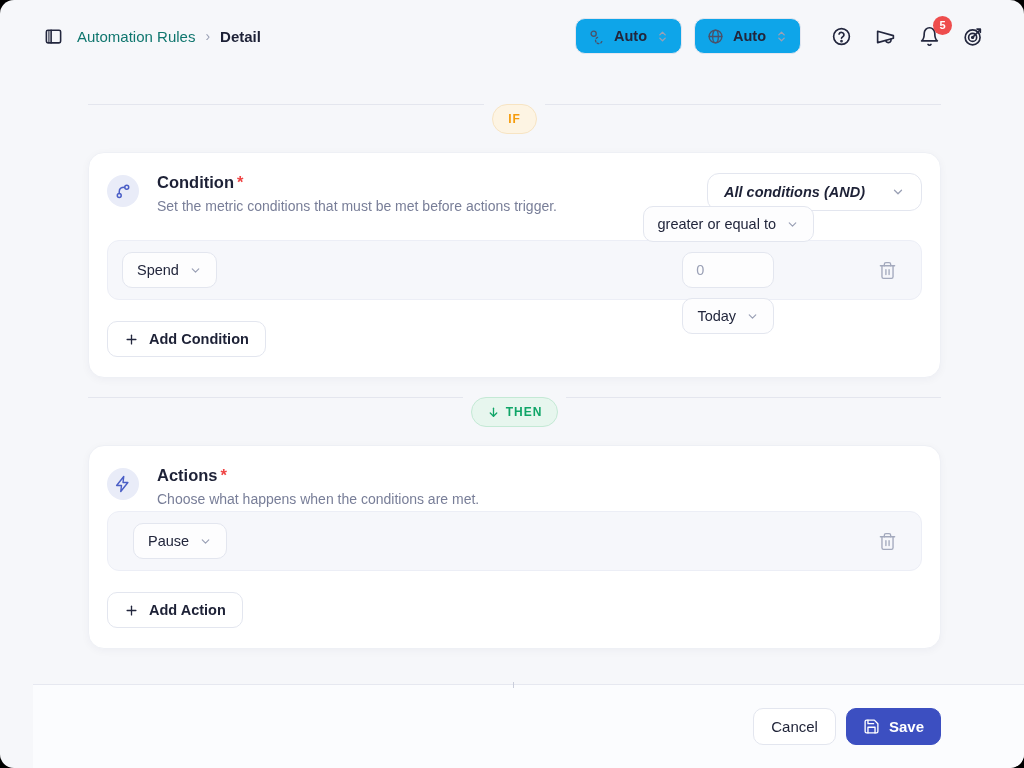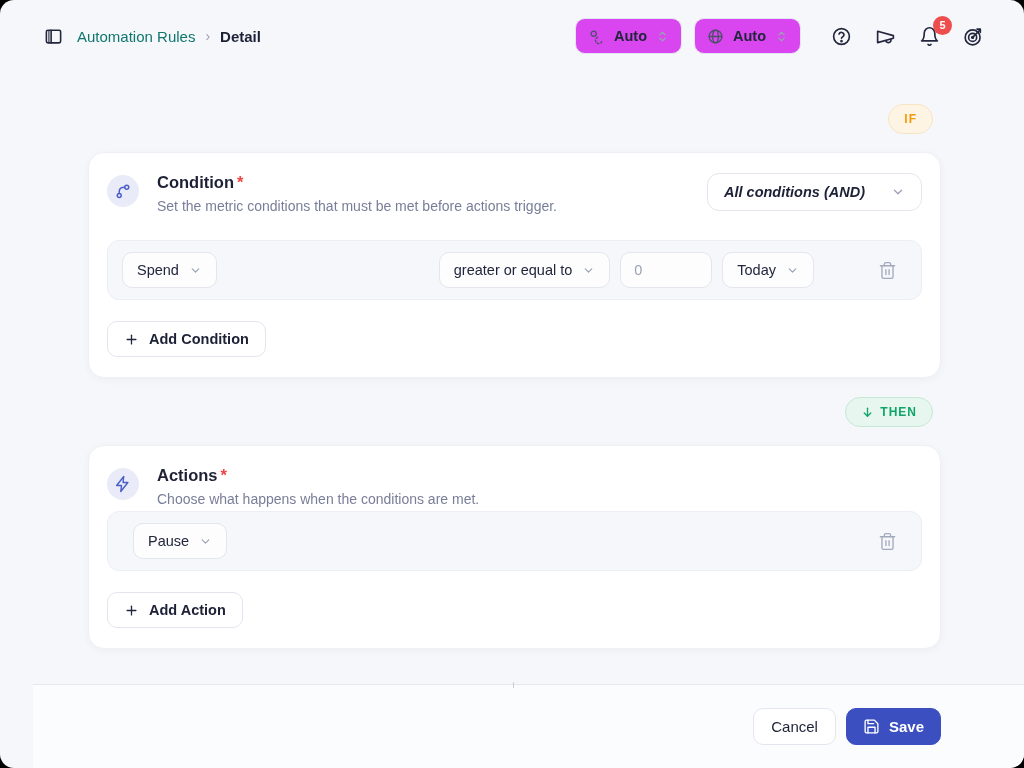--- a/index.html
+++ b/index.html
@@ -17,33 +17,33 @@
   }
   .icon-btn{ display:inline-flex; align-items:center; justify-content:center;
     background:none; border:none; cursor:pointer; padding:0; }
   .breadcrumb{ display:flex; align-items:center; gap:10px; margin-left:14px; font-size:15px; }
   .crumb-parent{ color:#0f766e; }
   .crumb-sep{ color:#9aa0b5; font-size:14px; }
   .crumb-current{ color:#1d2136; font-weight:700; }
   .header-right{ margin-left:auto; display:flex; align-items:center; }
   .pill-select{
     display:flex; align-items:center; gap:9px; height:36px; padding:0 12px 0 12px;
-    background:#d946ef; border:1px solid #e4e6ef; border-radius:10px; cursor:pointer;
+    background:#0ea5e9; border:1px solid #e4e6ef; border-radius:10px; cursor:pointer;
     font-size:14.5px; font-weight:600; color:#22263c; margin-right:12px;
   }
   .header-icons{ display:flex; align-items:center; gap:23px; margin-left:18px; }
   .bell-wrap{ position:relative; }
   .badge{
     position:absolute; top:-10px; right:-12px; min-width:19px; height:19px;
     background:#ee4d4d; border-radius:10px; color:#fff; font-size:11px; font-weight:700;
     display:flex; align-items:center; justify-content:center; padding:0 5px;
   }
   
   .main{ width:853px; margin:32px 0 0 88px; }
-  .step-divider{ display:flex; align-items:flex-end;flex-direction:column; }
+  .step-divider{ display:flex; align-items:flex-start; }
   .step-divider .line{ flex:1; height:1px; background:#e4e6ee; }
   .step-pill{
     display:flex; align-items:center; gap:6px; height:30px; padding:0 15px;
     border-radius:16px; margin:0 8px; font-weight:700; font-size:12px; letter-spacing:1px;
   }
   .pill-if{ background:#fdf4e3; border:1px solid #f7e4c3; color:#f59b0b; }
   .pill-then{ background:#e7f6ee; border:1px solid #c4e9d5; color:#10a568; }
   .card{
     margin-top:18px; background:#ffffff; border:1px solid #eef0f5; border-radius:16px;
     box-shadow:0 2px 8px rgba(25,30,70,0.04);
@@ -69,21 +69,21 @@
   }
   .ctl{
     display:flex; align-items:center; gap:10px; height:36px; padding:0 14px;
     background:#fdfdfe; border:1px solid #e3e6ef; border-radius:10px; cursor:pointer;
     font-size:14.5px; color:#22263c; white-space:nowrap;
   }
   .value-input{
     width:92px; height:36px; background:#fdfdfe; border:1px solid #e3e6ef; border-radius:10px;
     padding:0 13px; font-size:14.5px; color:#9ba1b6; font-family:"Liberation Sans",sans-serif;
   }
-  .mid-group{ display:flex; align-items:center; gap:10px; margin-left:auto; }
+  .mid-group{ display:flex; align-items:center; gap:10px; margin-left:auto;flex-direction:column; }
   .trash-btn{ margin-left:64px; margin-right:10px; }
   .add-btn{
     margin-top:21px; display:inline-flex; align-items:center; gap:10px; height:36px; padding:0 16px;
     background:#fff; border:1px solid #e3e6ef; border-radius:10px; cursor:pointer;
     font-size:14.5px; font-weight:600; color:#1d2136;
   }
   
   .footer{
     position:absolute; left:33px; right:0; bottom:0; height:84px;
     background:#fbfcfe; border-top:1px solid #e6e8f0;

